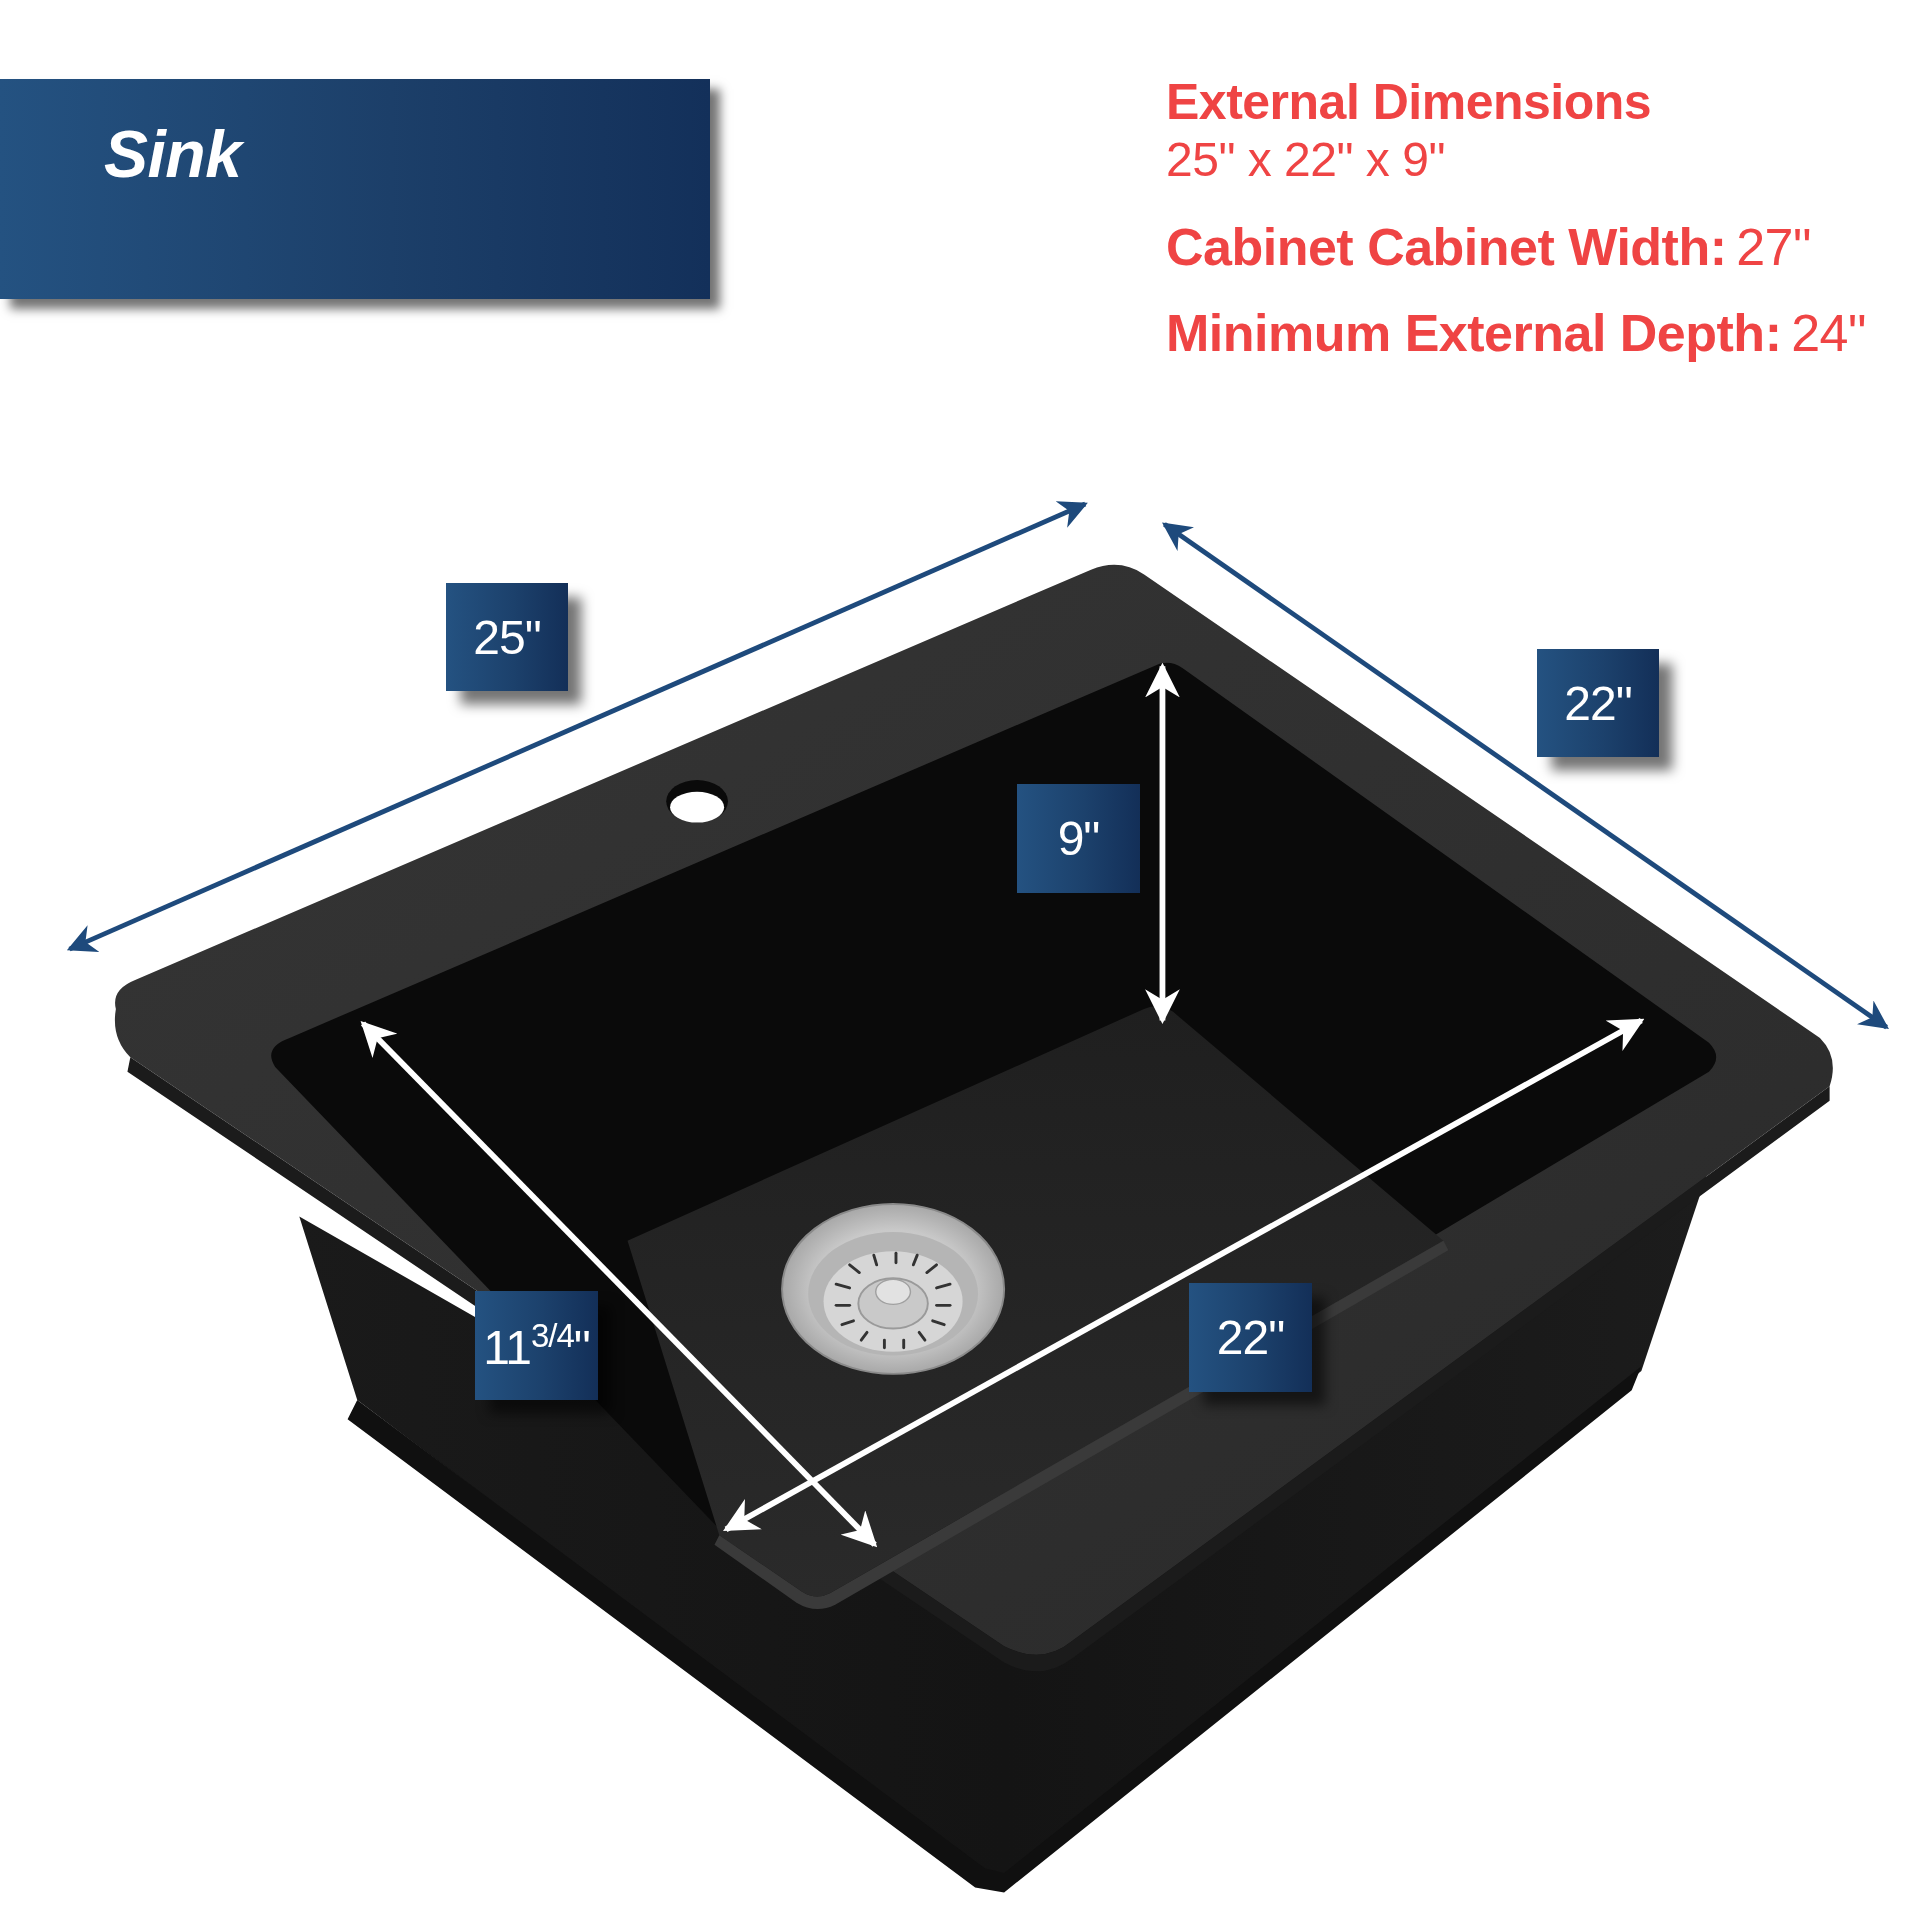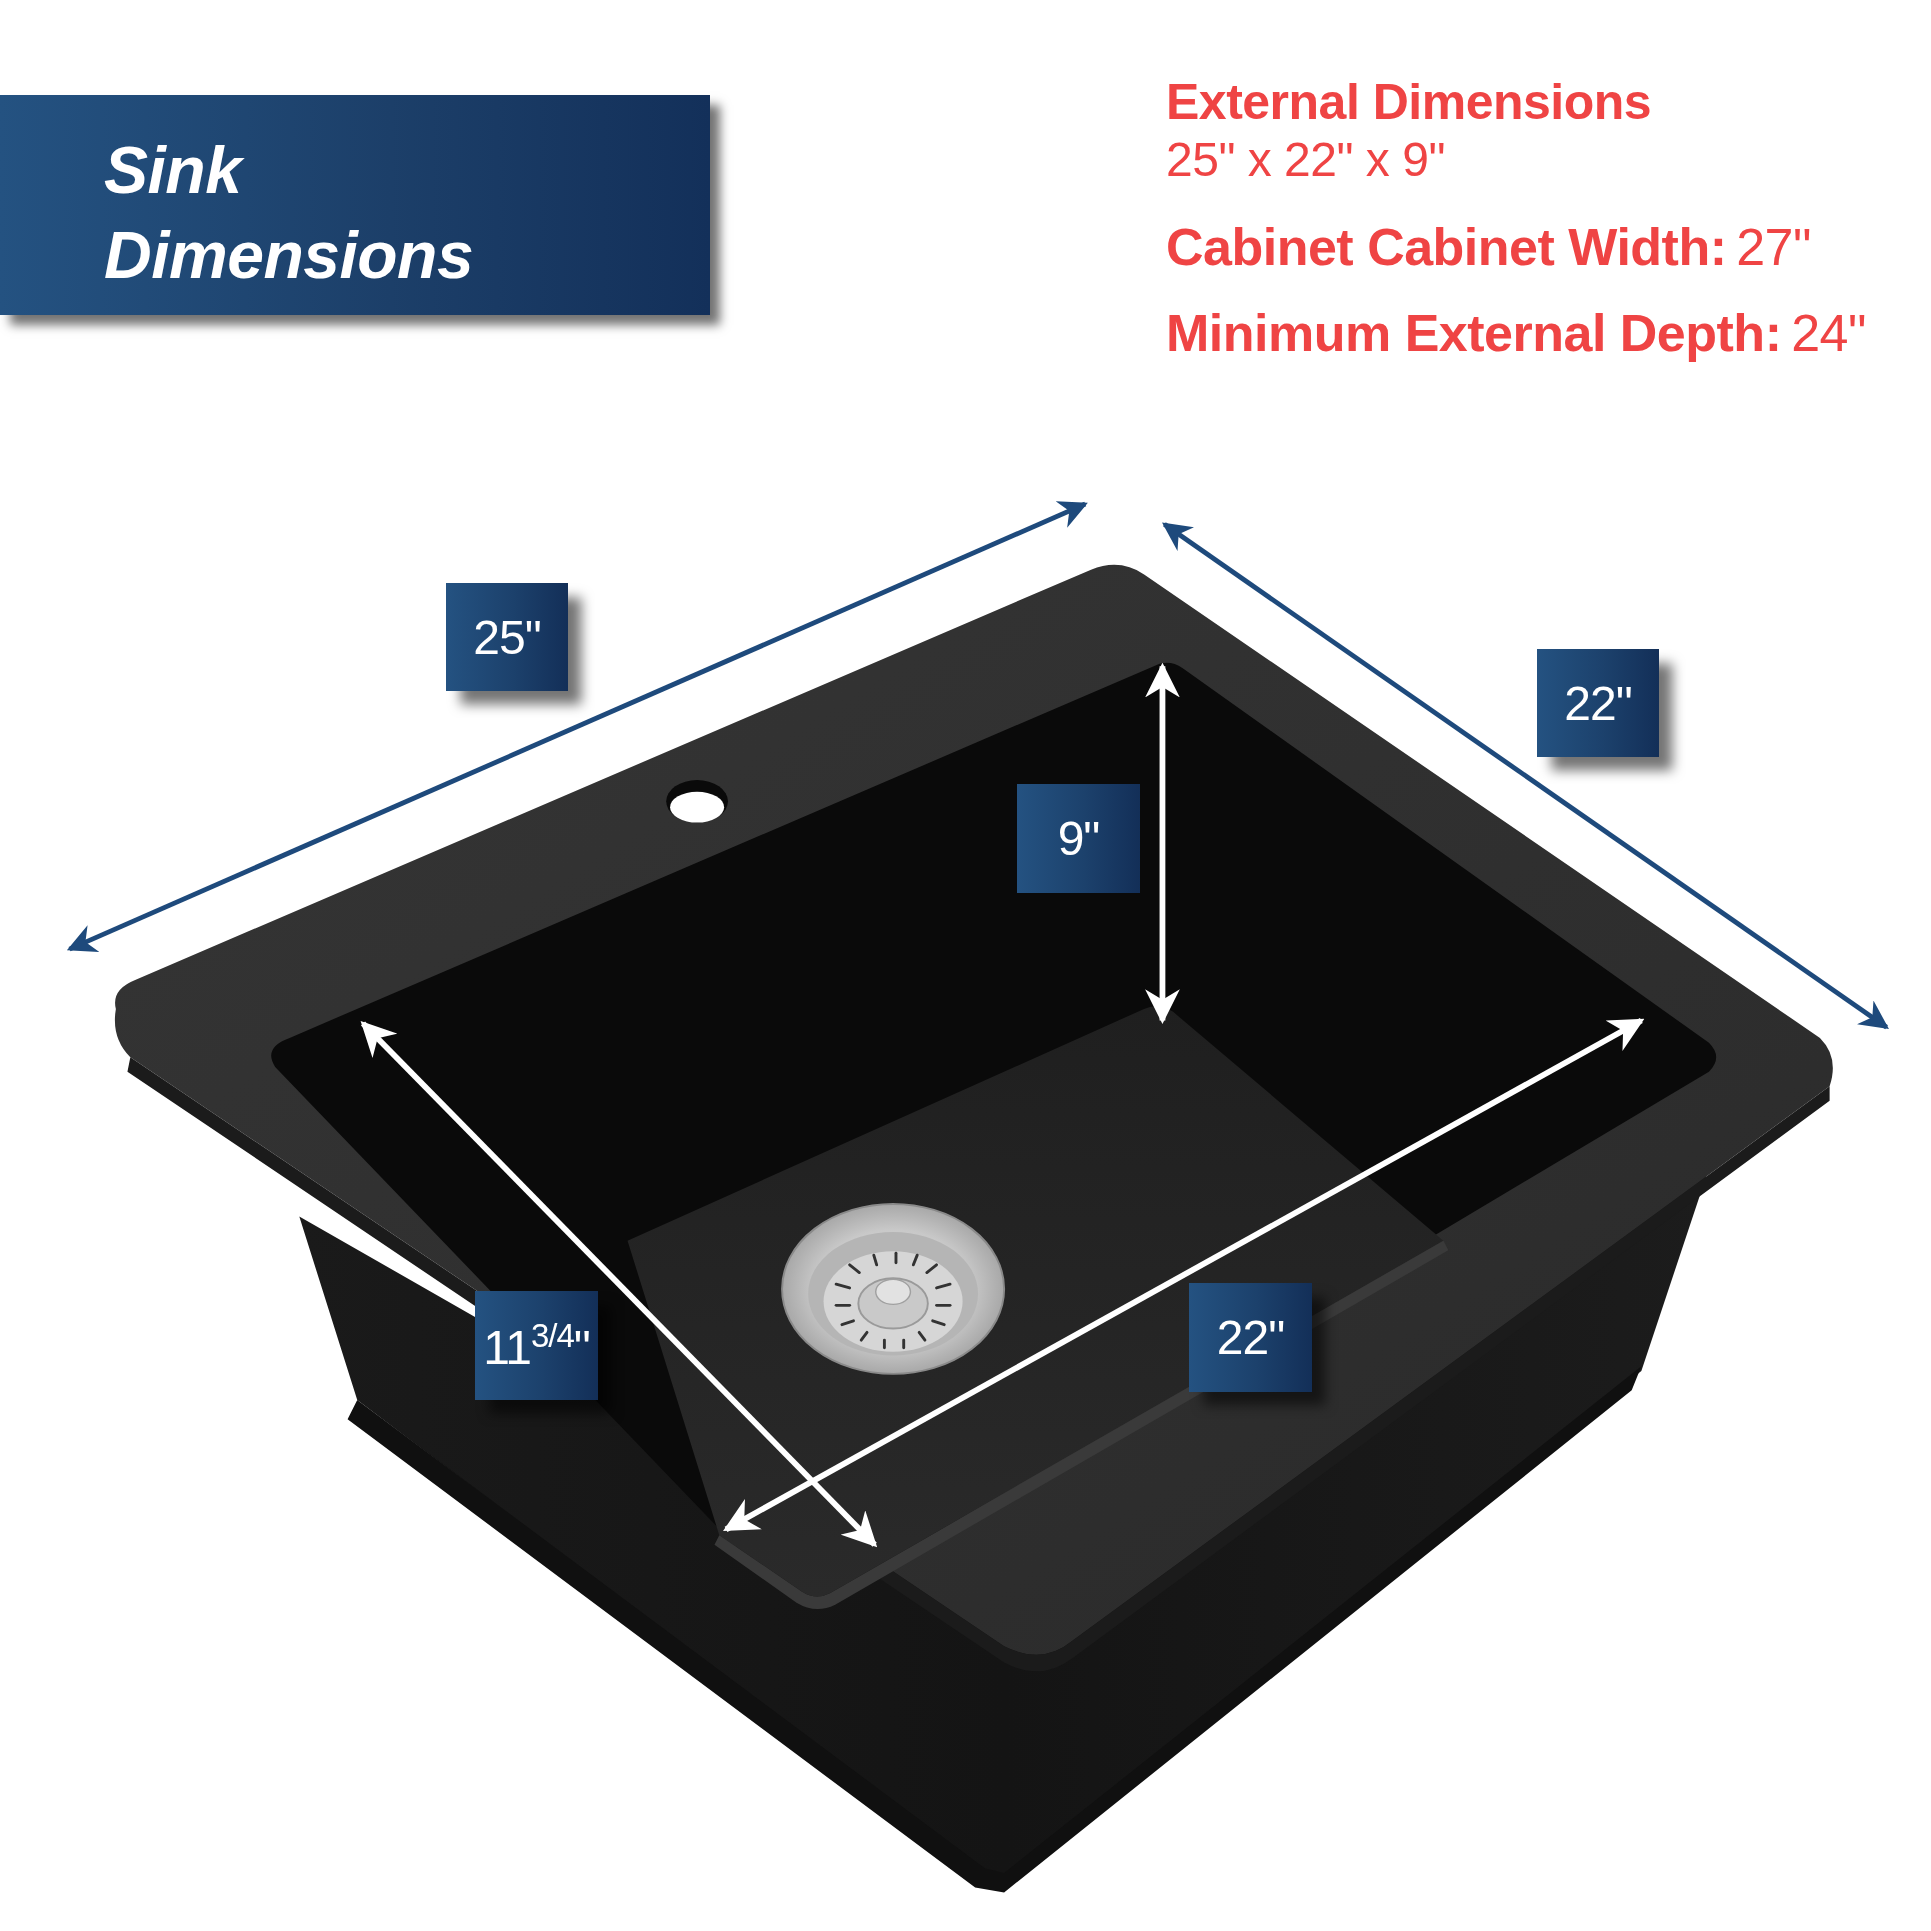--- a/index.html
+++ b/index.html
@@ -17,21 +17,20 @@
     .title-banner {
       position: absolute;
       left: 0;
       top: 79px;
       width: 710px;
       height: 220px;
       background: linear-gradient(90deg, #245281 0%, #1c3f69 55%, #13305a 100%);
       box-shadow: 9.7px 9.7px 9.7px rgba(0,0,0,0.55);
       box-sizing: border-box;
       padding: 33px 0 0 104px;
-      margin-top: 16px;
     }
     .title-line {
       color: #ffffff;
       font-weight: bold;
       font-style: italic;
       font-size: 66px;
       line-height: 85px;
       letter-spacing: -0.5px;
       display: block;
     }
@@ -87,21 +86,20 @@
     }
     .dim-label sup.frac {
       font-size: 33px;
     }
   </style>
 </head>
 <body>
 
 <div class="title-banner">
   <span class="title-line">Sink</span>
-  <span class="title-line">Dimensions</span>
 </div>
 
 <div class="specs">
   <span class="spec-heading">External Dimensions</span>
   <span class="spec-value">25" x 22" x 9"</span>
   <span class="spec-row">
     <span class="spec-label">Cabinet Cabinet Width:</span><span class="spec-num">27"</span>
   </span>
   <span class="spec-row">
     <span class="spec-label">Minimum External Depth:</span><span class="spec-num">24"</span>

